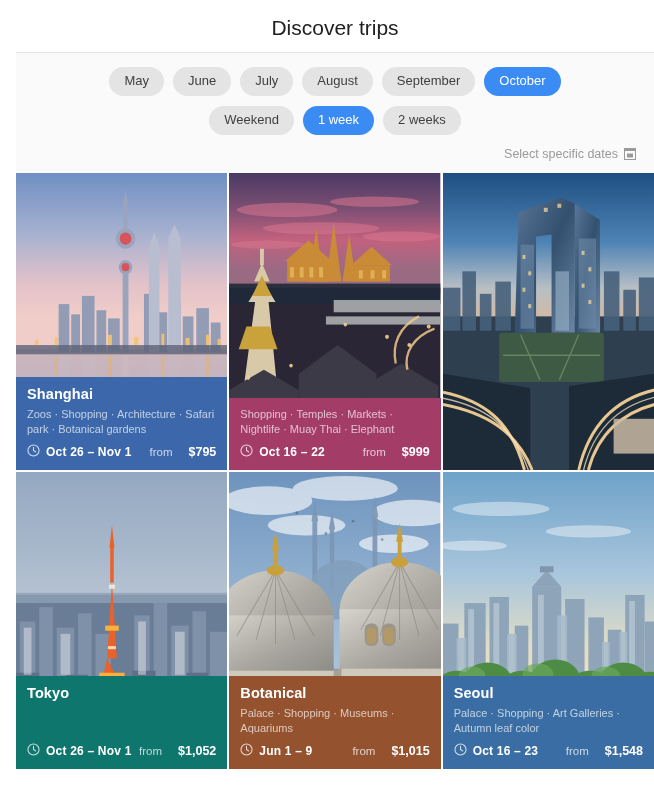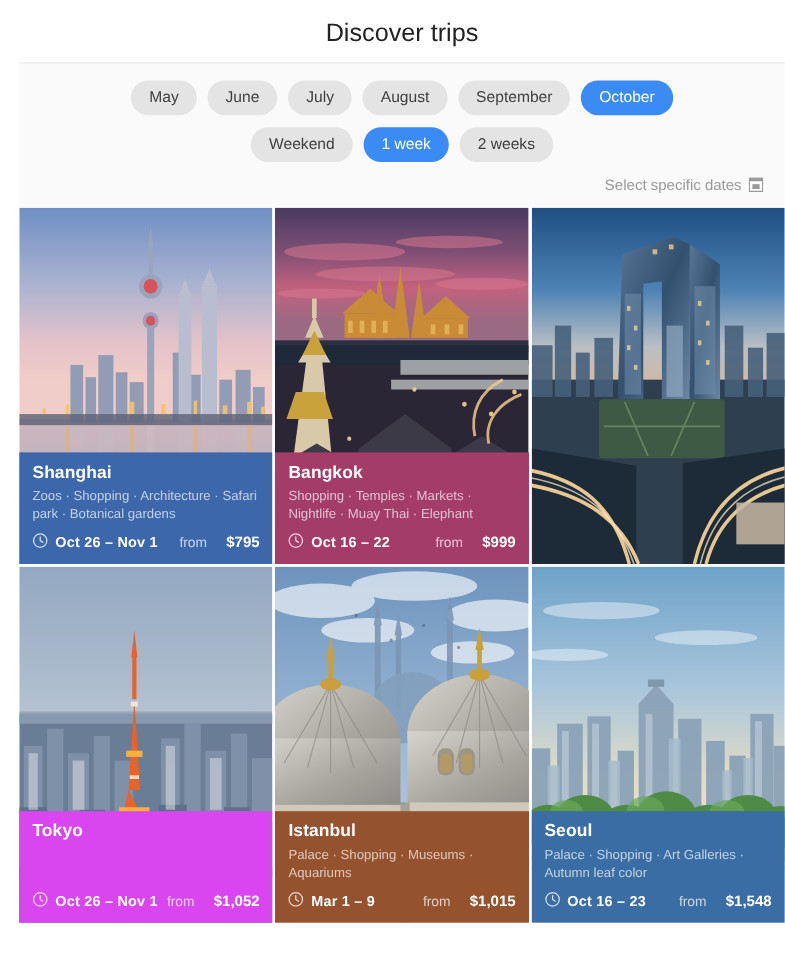--- a/index.html
+++ b/index.html
@@ -273,21 +273,20 @@
               <circle cx="186" cy="168" r="2"></circle>
             <circle cx="206" cy="150" r="2"></circle>
               <circle cx="120" cy="148" r="1.8"></circle>
             <circle cx="64" cy="188" r="1.8"></circle>
               <circle cx="20" cy="200" r="1.8"></circle>
           </g>
           <rect y="252" width="218" height="38" fill="#24212e"></rect>
         </svg>
       </div>
       <div class="info" style="background:#a43c68">
-        <div class="c-title">Bangkok</div>
         <div class="c-tags">Shopping · Temples · Markets · Nightlife · Muay Thai · Elephant</div>
         <div class="c-foot">
           <span>
             <svg class="clock" viewBox="0 0 14 14">
               <circle cx="7" cy="7" r="6" fill="none" stroke="#fff" stroke-width="1.1"></circle>
               <path d="M7 3.6 V7 L9.4 8.6" fill="none" stroke="#fff" stroke-width="1.1" stroke-linecap="round"></path>
             </svg>
           </span>
           <span class="c-date">Oct 16 – 22</span>
           <span class="c-price">
@@ -438,21 +437,21 @@
           <g fill="#ffe9b5" opacity="0.5">
             <rect x="14" y="262" width="4" height="4"></rect>
               <rect x="40" y="268" width="4" height="4"></rect>
             <rect x="152" y="262" width="4" height="4"></rect>
               <rect x="192" y="270" width="4" height="4"></rect>
             <rect x="62" y="272" width="4" height="4"></rect>
               <rect x="120" y="266" width="4" height="4"></rect>
           </g>
         </svg>
       </div>
-      <div class="info" style="background:#d946ef">
+      <div class="info" style="background:#0f766e">
         <div class="c-title">Tokyo</div>
         <div class="c-tags empty"></div>
         <div class="c-foot">
           <span>
             <svg class="clock" viewBox="0 0 14 14">
               <circle cx="7" cy="7" r="6" fill="none" stroke="#fff" stroke-width="1.1"></circle>
               <path d="M7 3.6 V7 L9.4 8.6" fill="none" stroke="#fff" stroke-width="1.1" stroke-linecap="round"></path>
             </svg>
           </span>
           <span class="c-date">Oct 26 – Nov 1</span>
@@ -547,30 +546,30 @@
           </g>
           <g fill="#4a5666" opacity="0.5">
             <circle cx="100" cy="60" r="1.4"></circle>
               <circle cx="128" cy="48" r="1.4"></circle>
             <circle cx="70" cy="40" r="1.4"></circle>
               <circle cx="158" cy="66" r="1.4"></circle>
           </g>
         </svg>
       </div>
       <div class="info" style="background:#95522f">
-        <div class="c-title">Istanbul</div>
+        <div class="c-title">Botanical</div>
         <div class="c-tags">Palace · Shopping · Museums · Aquariums</div>
         <div class="c-foot">
           <span>
             <svg class="clock" viewBox="0 0 14 14">
               <circle cx="7" cy="7" r="6" fill="none" stroke="#fff" stroke-width="1.1"></circle>
               <path d="M7 3.6 V7 L9.4 8.6" fill="none" stroke="#fff" stroke-width="1.1" stroke-linecap="round"></path>
             </svg>
           </span>
-          <span class="c-date">Mar 1 – 9</span>
+          <span class="c-date">Jun 1 – 9</span>
           <span class="c-price">
             <span>from</span><b>$1,015</b>
           </span>
         </div>
       </div>
     </div>
 
     <div class="card">
       <div class="photo">
         <svg viewBox="0 0 218 290" preserveAspectRatio="none">

